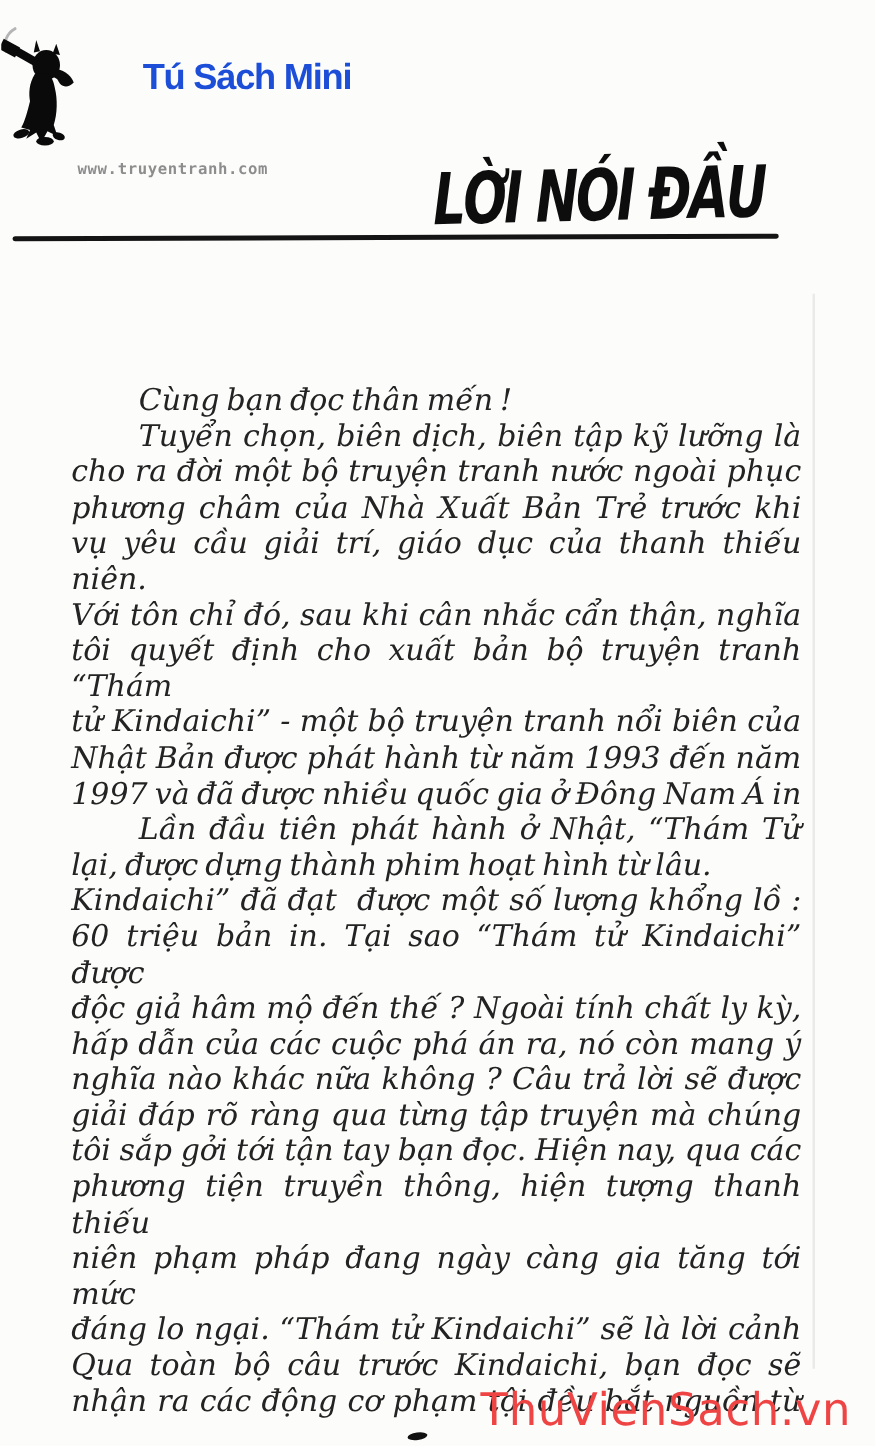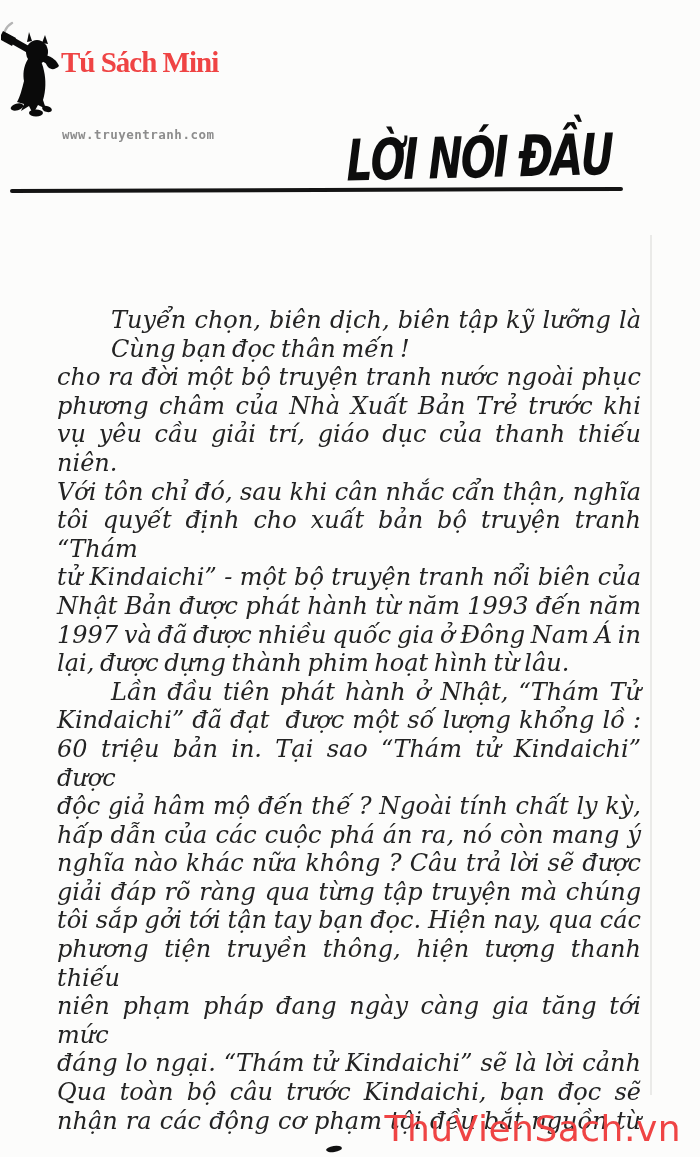--- a/index.html
+++ b/index.html
@@ -8,23 +8,24 @@
     width:700px;height:1157px;
     margin:0 auto;
     background:#fcfcfb;
     overflow:hidden;
     font-family:"DejaVu Serif", serif;
   }
   
   .mascot{position:absolute;left:1px;top:27px;width:62px;height:90px;}
   .brand-name{
     position:absolute;left:61px;top:46px;width:220px;
-    font-family:Liberation Serif, serif;font-weight:bold;
-    font-size:29px;line-height:32px;letter-spacing:-1px;color:#ef4444;
+    font-family:Liberation Sans, sans-serif;font-weight:bold;
+    font-size:29px;line-height:32px;letter-spacing:-1px;color:#1d4ed8;
     white-space:nowrap;
+    text-align:right;
   }
   .brand-url{
     position:absolute;left:62px;top:87px;width:220px;
     font-family:"DejaVu Sans Mono", monospace;font-weight:bold;
     font-size:12.5px;letter-spacing:.5px;color:#8d8d8d;white-space:nowrap;margin-top:40px;
   }
   .corner-mark{position:absolute;left:0;top:20px;width:16px;height:30px;}
   
   .page-title{
     position:absolute;top:124px;left:212px;width:400px;height:62px;
@@ -94,32 +95,32 @@
     </g>
   </svg>
 
   <div class="brand-name">Tú Sách Mini</div>
   <div class="brand-url">www.truyentranh.com</div>
 
   <div class="page-title">LỜI NÓI ĐẦU</div>
   <div class="title-rule"></div>
 
   <div class="body-text">
+      <div class="line indent">Cùng bạn đọc thân mến !</div>
       <div class="line indent justify">Tuyển chọn, biên dịch, biên tập kỹ lưỡng là</div>
-      <div class="line indent">Cùng bạn đọc thân mến !</div>
       <div class="line justify">cho ra đời một bộ truyện tranh nước ngoài phục</div>
       <div class="line justify">phương châm của Nhà Xuất Bản Trẻ trước khi</div>
       <div class="line justify">vụ yêu cầu giải trí, giáo dục của thanh thiếu niên.</div>
       <div class="line justify">Với tôn chỉ đó, sau khi cân nhắc cẩn thận, nghĩa</div>
       <div class="line justify">tôi quyết định cho xuất bản bộ truyện tranh “Thám</div>
       <div class="line justify">tử Kindaichi” - một bộ truyện tranh nổi biên của</div>
       <div class="line justify">Nhật Bản được phát hành từ năm 1993 đến năm</div>
       <div class="line justify">1997 và đã được nhiều quốc gia ở Đông Nam Á in</div>
+      <div class="line indent justify">Lần đầu tiên phát hành ở Nhật, “Thám Tử</div>
       <div class="line">lại, được dựng thành phim hoạt hình từ lâu.</div>
-      <div class="line indent justify">Lần đầu tiên phát hành ở Nhật, “Thám Tử</div>
       <div class="line justify">Kindaichi” đã đạt &nbsp;được một số lượng khổng lồ :</div>
       <div class="line justify">60 triệu bản in. Tại sao “Thám tử Kindaichi” được</div>
       <div class="line justify">độc giả hâm mộ đến thế ? Ngoài tính chất ly kỳ,</div>
       <div class="line justify">hấp dẫn của các cuộc phá án ra, nó còn mang ý</div>
       <div class="line justify">nghĩa nào khác nữa không ? Câu trả lời sẽ được</div>
       <div class="line justify">giải đáp rõ ràng qua từng tập truyện mà chúng</div>
       <div class="line justify">tôi sắp gởi tới tận tay bạn đọc. Hiện nay, qua các</div>
       <div class="line justify">phương tiện truyền thông, hiện tượng thanh thiếu</div>
       <div class="line justify">niên phạm pháp đang ngày càng gia tăng tới mức</div>
       <div class="line justify">đáng lo ngại. “Thám tử Kindaichi” sẽ là lời cảnh</div>

